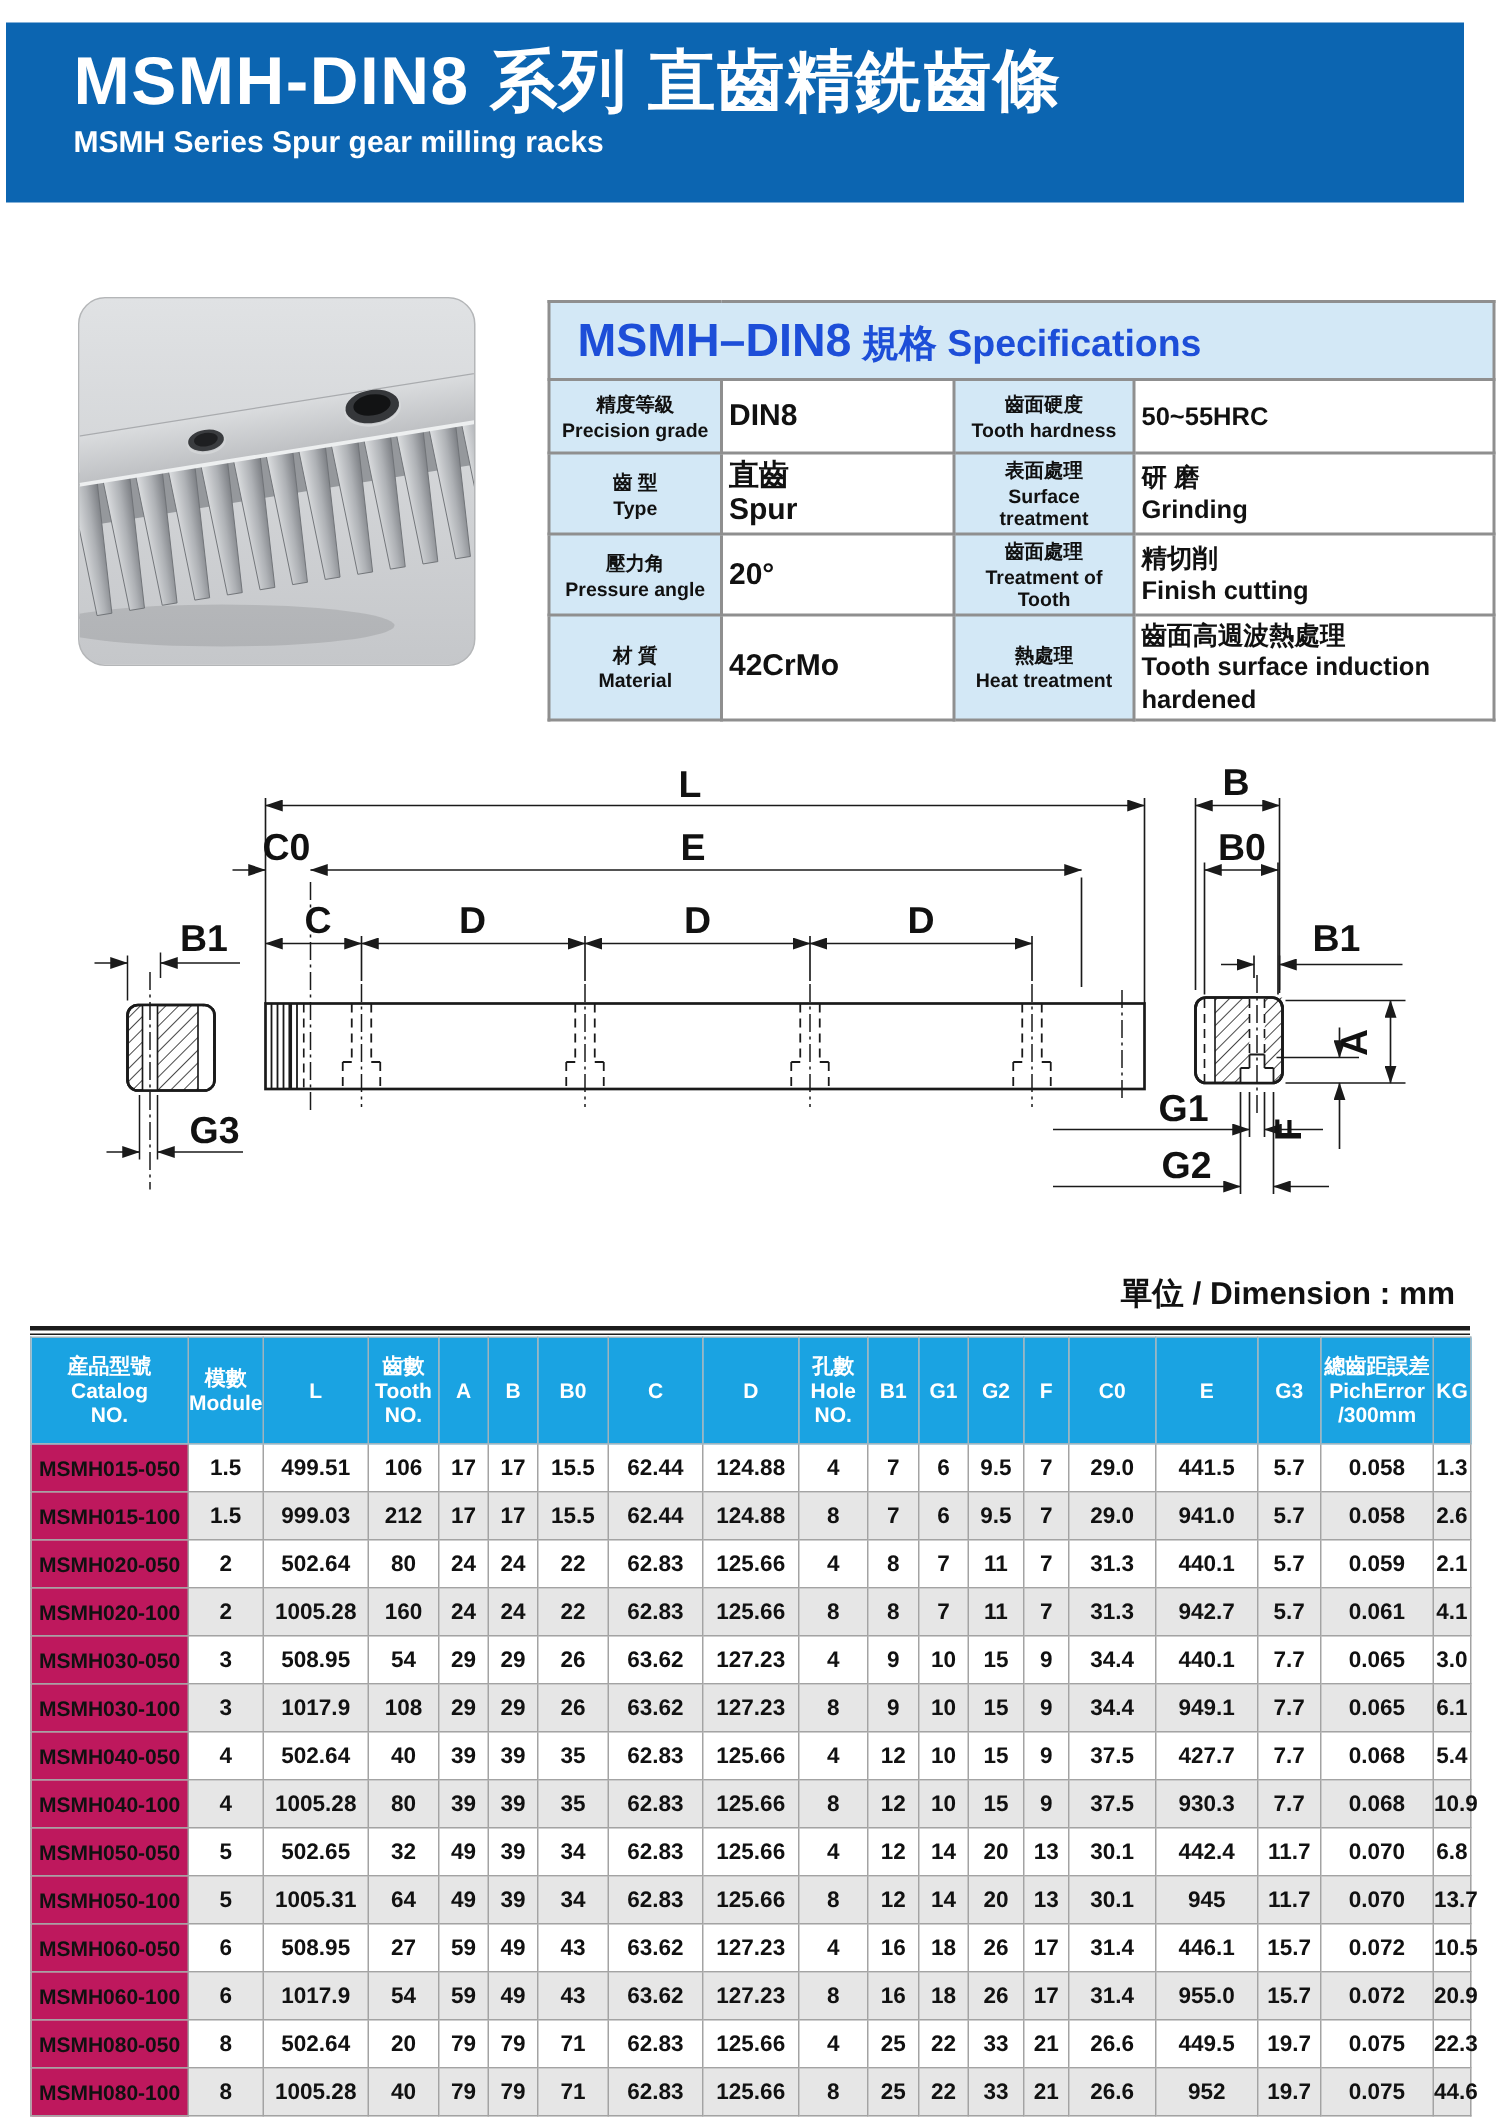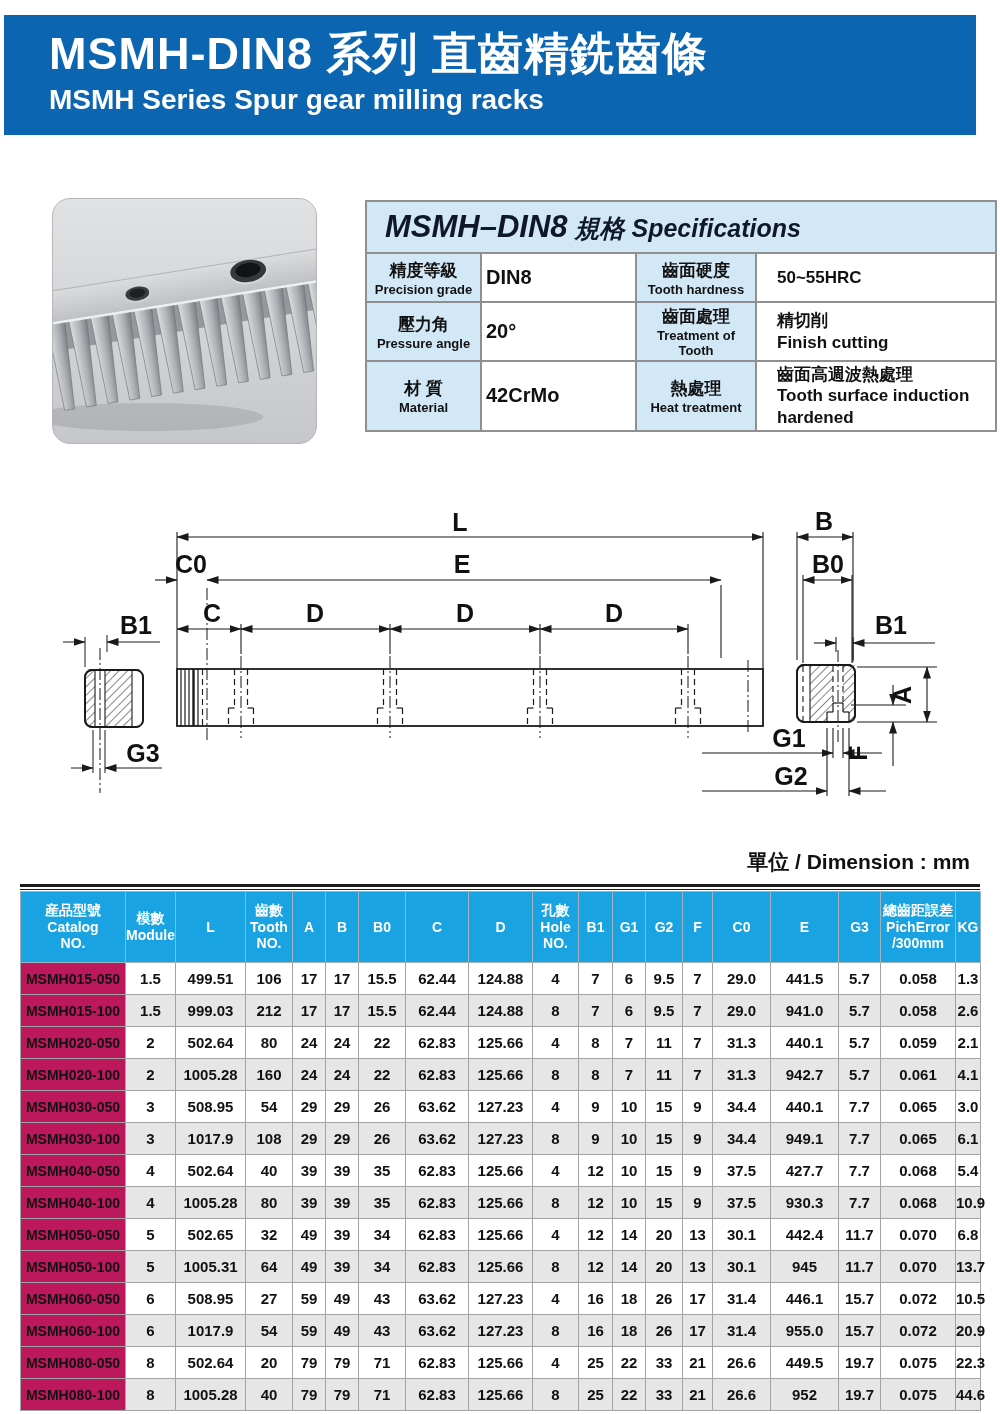--- a/index.html
+++ b/index.html
@@ -2,37 +2,37 @@
 <html><head>
 <meta charset="utf-8">
 <style>
   html,body{margin:0;padding:0;background:#fff;}
   #page{position:relative;width:1000px;height:1414px;background:#fff;
         font-family:"Liberation Sans","DejaVu Sans",sans-serif;color:#111;overflow:hidden;}
 
   
   .banner{position:absolute;left:4px;top:15px;width:972px;height:120px;padding:12px 0 0 45px;box-sizing:border-box;}
   .banner .t1{font-size:45px;font-weight:bold;letter-spacing:1px;line-height:1.2;}
-  .banner .t2{font-size:28px;font-weight:bold;line-height:1.2;margin-top:2px;}
+  .banner .t2{font-size:20px;font-weight:bold;line-height:1.2;margin-top:2px;}
 
   
   .photo{position:absolute;left:52px;top:198px;width:263px;height:244px;border-radius:18px;overflow:hidden;
          background:linear-gradient(#e0e2e4,#c5c7ca);border:1px solid #b4b6b8;}
 
   
   .spec{position:absolute;left:365px;top:200px;width:630px;border-collapse:collapse;table-layout:fixed;}
   .spec td{border:2px solid #8f8f8f;vertical-align:middle;padding:2px 4px;box-sizing:border-box;}
   .spec .title-cell{height:52px;padding-left:18px;}
   .spec .brand{font-size:31px;font-weight:bold;}
   .spec .tsub{font-size:25px;font-weight:bold;}
   .spec .lab{text-align:center;height:49px;}
-  .spec .lab .zh{font-size:17px;font-weight:bold;}
+  .spec .lab .zh{font-size:13px;font-weight:bold;}
   .spec .lab .en{font-size:13px;font-weight:bold;}
   .spec .vc{text-align:left;font-size:20px;font-weight:600;white-space:pre-line;line-height:1.15;}
-  .spec .vl{text-align:left;font-size:17px;font-weight:bold;white-space:pre-line;line-height:1.25;padding-left:20px;}
+  .spec .vl{text-align:left;font-size:17px;font-weight:bold;white-space:pre-line;line-height:1.25;padding-left:4px;}
   .lblue{background:#d3e8f6;}
   .white{background:#ffffff;}
 
   
   .diagram{position:absolute;left:30px;top:505px;width:940px;height:300px;}
   .diagram text{font-weight:bold;font-size:25px;fill:#111;}
 
   
   .unit{position:absolute;left:540px;top:848px;width:430px;text-align:right;font-size:21px;font-weight:bold;}
 
@@ -105,37 +105,51 @@
 
   <table class="spec">
     <colgroup>
         <col style="width:115px">
         <col style="width:155px">
         <col style="width:120px">
         <col style="width:240px">
       </colgroup>
     <tbody>
         <tr>
-      <td class="title-cell lblue" colspan="4" style="color:#0f172a;font-style:italic;">
+      <td class="title-cell lblue" colspan="4" style="color:#1d4ed8;">
         <span class="brand">MSMH–DIN8</span><span class="tsub"> 規格 Specifications</span>
       </td>
     </tr>
     </tbody>
       <tbody>
         <tr>
           <td class="lab lblue">
             <div class="zh">精度等級</div>
             <div class="en">Precision grade</div>
           </td>
           <td class="vc white">DIN8</td>
           <td class="lab lblue">
             <div class="zh">齒面硬度</div>
             <div class="en">Tooth hardness</div>
           </td>
           <td class="vl white">50~55HRC</td>
+        </tr>
+        <tr>
+          <td class="lab lblue">
+            <div class="zh">齒 型</div>
+            <div class="en">Type</div>
+          </td>
+          <td class="vc white">直齒
+Spur</td>
+          <td class="lab lblue">
+            <div class="zh">表面處理</div>
+            <div class="en">Surface treatment</div>
+          </td>
+          <td class="vl white">研 磨
+Grinding</td>
         </tr>
         <tr>
           <td class="lab lblue">
             <div class="zh">壓力角</div>
             <div class="en">Pressure angle</div>
           </td>
           <td class="vc white">20°</td>
           <td class="lab lblue">
             <div class="zh">齒面處理</div>
             <div class="en">Treatment of Tooth</div>

